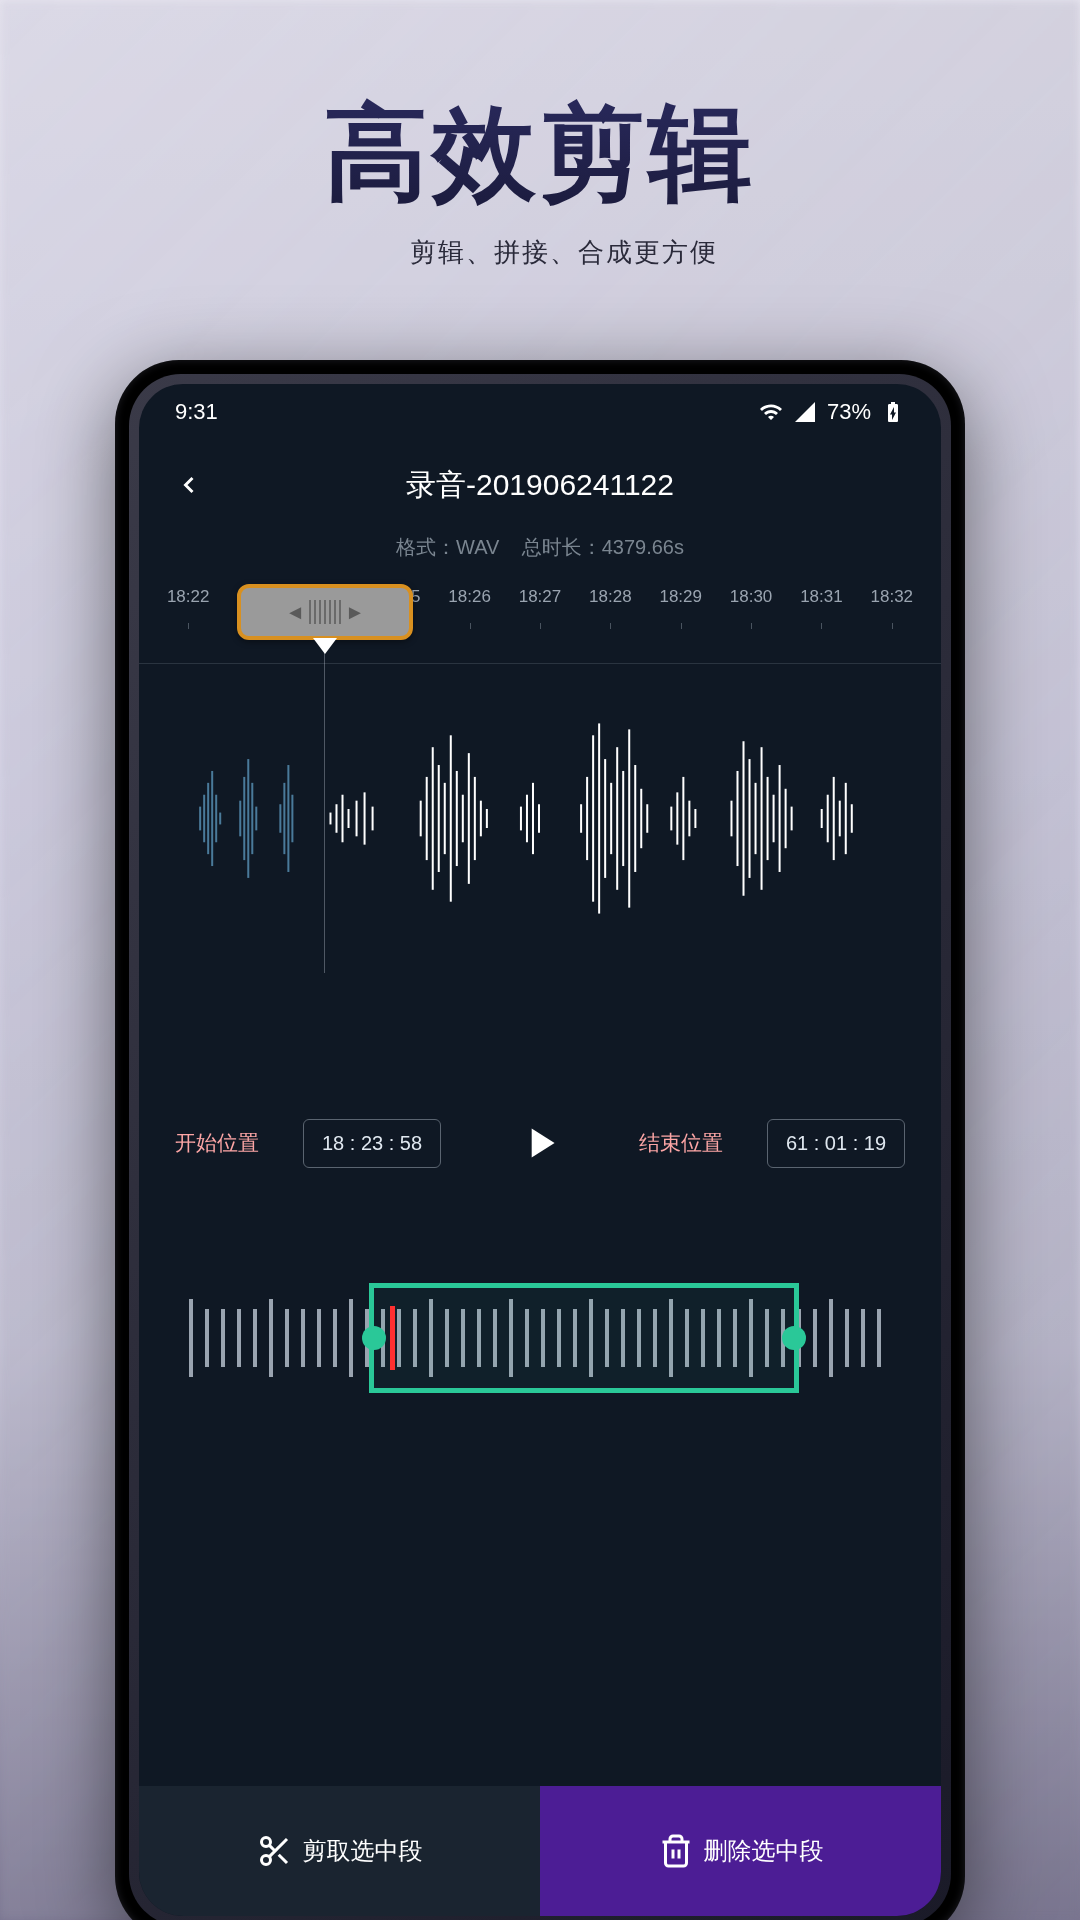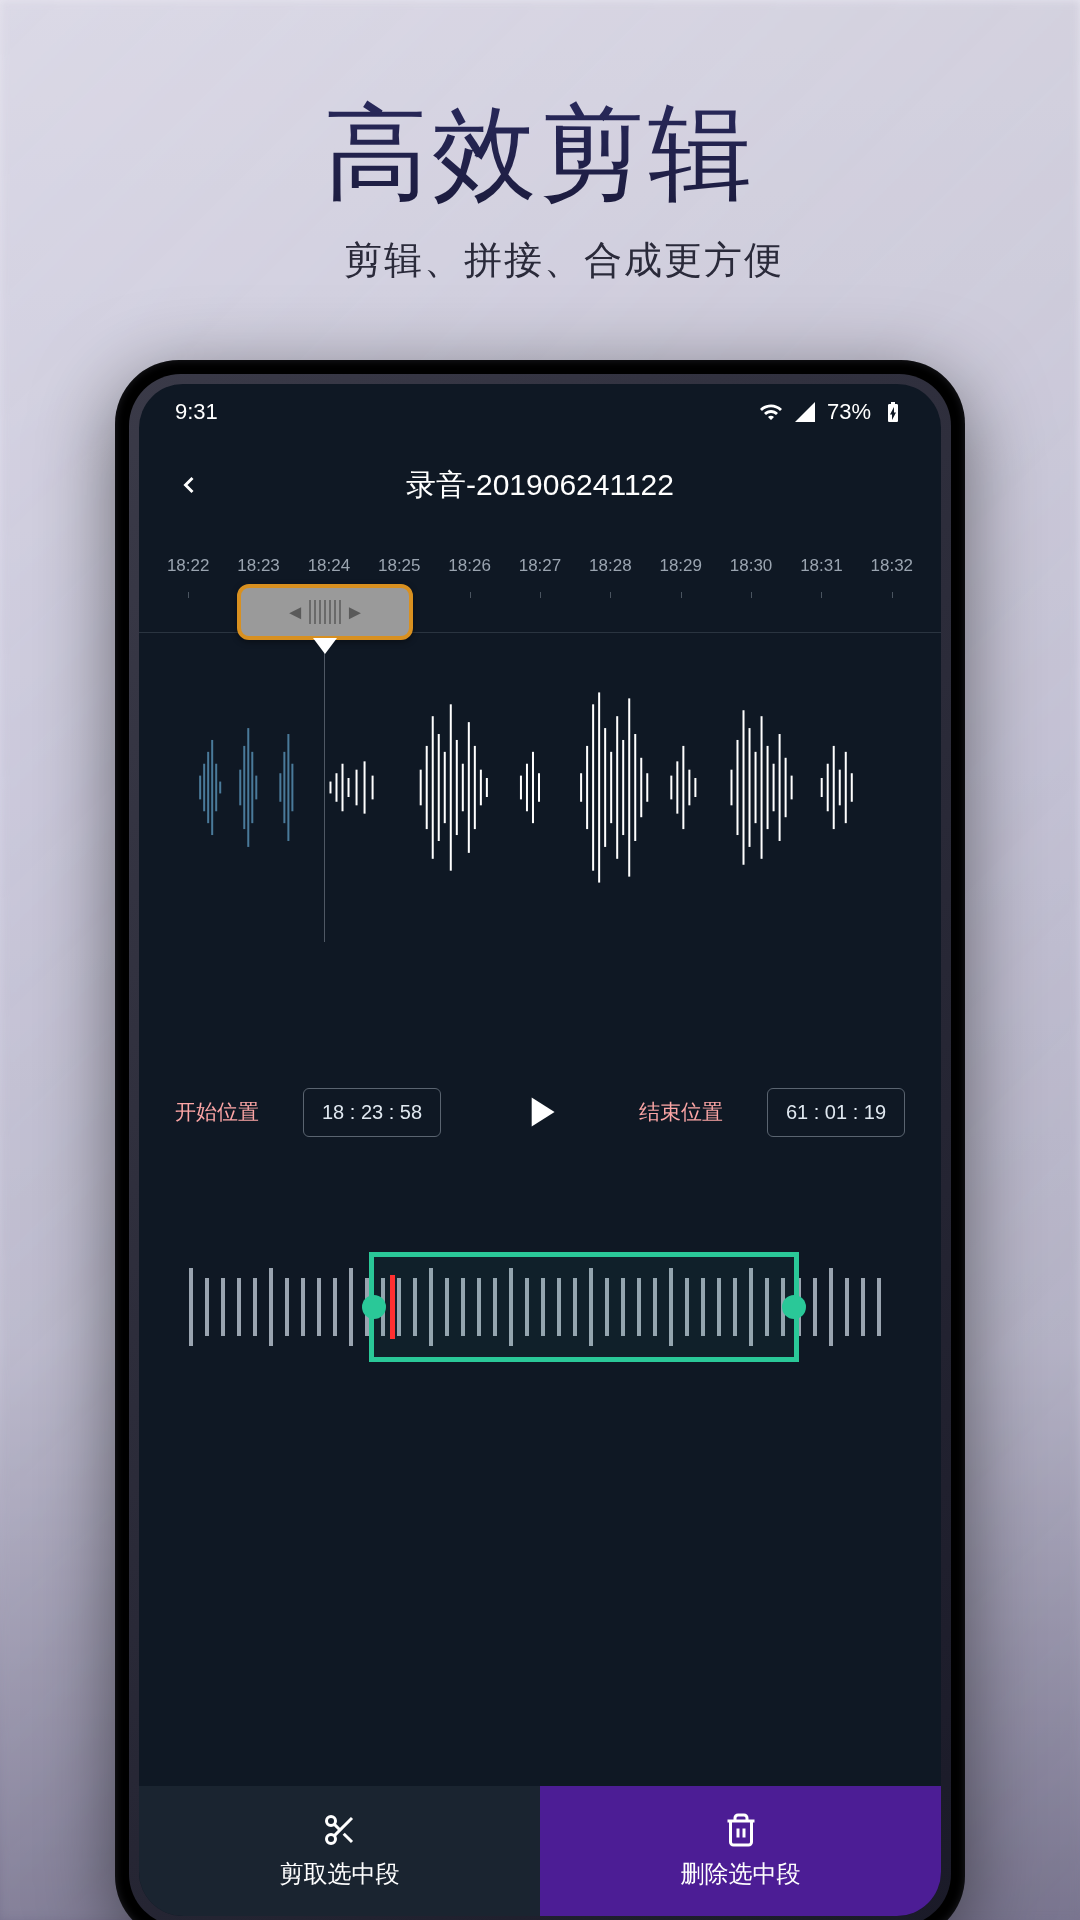--- a/index.html
+++ b/index.html
@@ -17,34 +17,34 @@
       background: linear-gradient(135deg, rgba(200,198,216,0.4) 0%, rgba(120,118,140,0.3) 100%);
       filter: blur(4px);
     }
     .promo-title {
       position: absolute;
       top: 85px;
       left: 0;
       right: 0;
       text-align: center;
       font-size: 104px;
-      font-weight: 400;
+      font-weight: 700;
       background: linear-gradient(180deg, #2a2a5e 0%, #1a1a3a 100%);
       -webkit-background-clip: text;
       -webkit-text-fill-color: transparent;
       background-clip: text;
       letter-spacing: 4px;
     }
     .promo-subtitle {
       position: absolute;
       top: 235px;
       left: 0;
       right: 0;
       text-align: center;
-      font-size: 38px;
+      font-size: 26px;
       color: #2a2a3a;
       letter-spacing: 2px;
       padding-left: 48px;
     }
     .phone-frame {
       position: absolute;
       top: 360px;
       left: 115px;
       width: 850px;
       height: 1580px;
@@ -242,21 +242,21 @@
       position: absolute;
       bottom: 0;
       left: 0;
       right: 0;
       height: 130px;
       display: flex;
     }
     .action-btn {
       flex: 1;
       display: flex;
-      flex-direction: column;
+      flex-direction: row;
       align-items: center;
       justify-content: center;
       gap: 10px;
       font-size: 24px;
     }
     .action-btn.cut { background: #1a2430; color: #fff; }
     .action-btn.delete { background: #4c1d95; color: #fff; }
     .action-icon { width: 36px; height: 36px; }
   </style>
 </head>
@@ -289,20 +289,25 @@
 
       <div class="nav-bar">
         <div class="back-btn">
           <svg width="28" height="28" viewBox="0 0 24 24" fill="none" stroke="#fff" stroke-width="2.5">
               <polyline points="15 18 9 12 15 6"></polyline>
             </svg>
         </div>
         <div class="nav-title">录音-201906241122</div>
       </div>
 
+      <div class="metadata-row">
+        <span>格式：</span><span>WAV</span>
+        &nbsp;&nbsp;
+        <span>总时长：</span><span>4379.66s</span>
+      </div>
 
       <div class="timeline-ruler">
         <div class="tick">18:22</div>
         <div class="tick">18:23</div>
         <div class="tick">18:24</div>
         <div class="tick">18:25</div>
         <div class="tick">18:26</div>
         <div class="tick">18:27</div>
         <div class="tick">18:28</div>
         <div class="tick">18:29</div>

